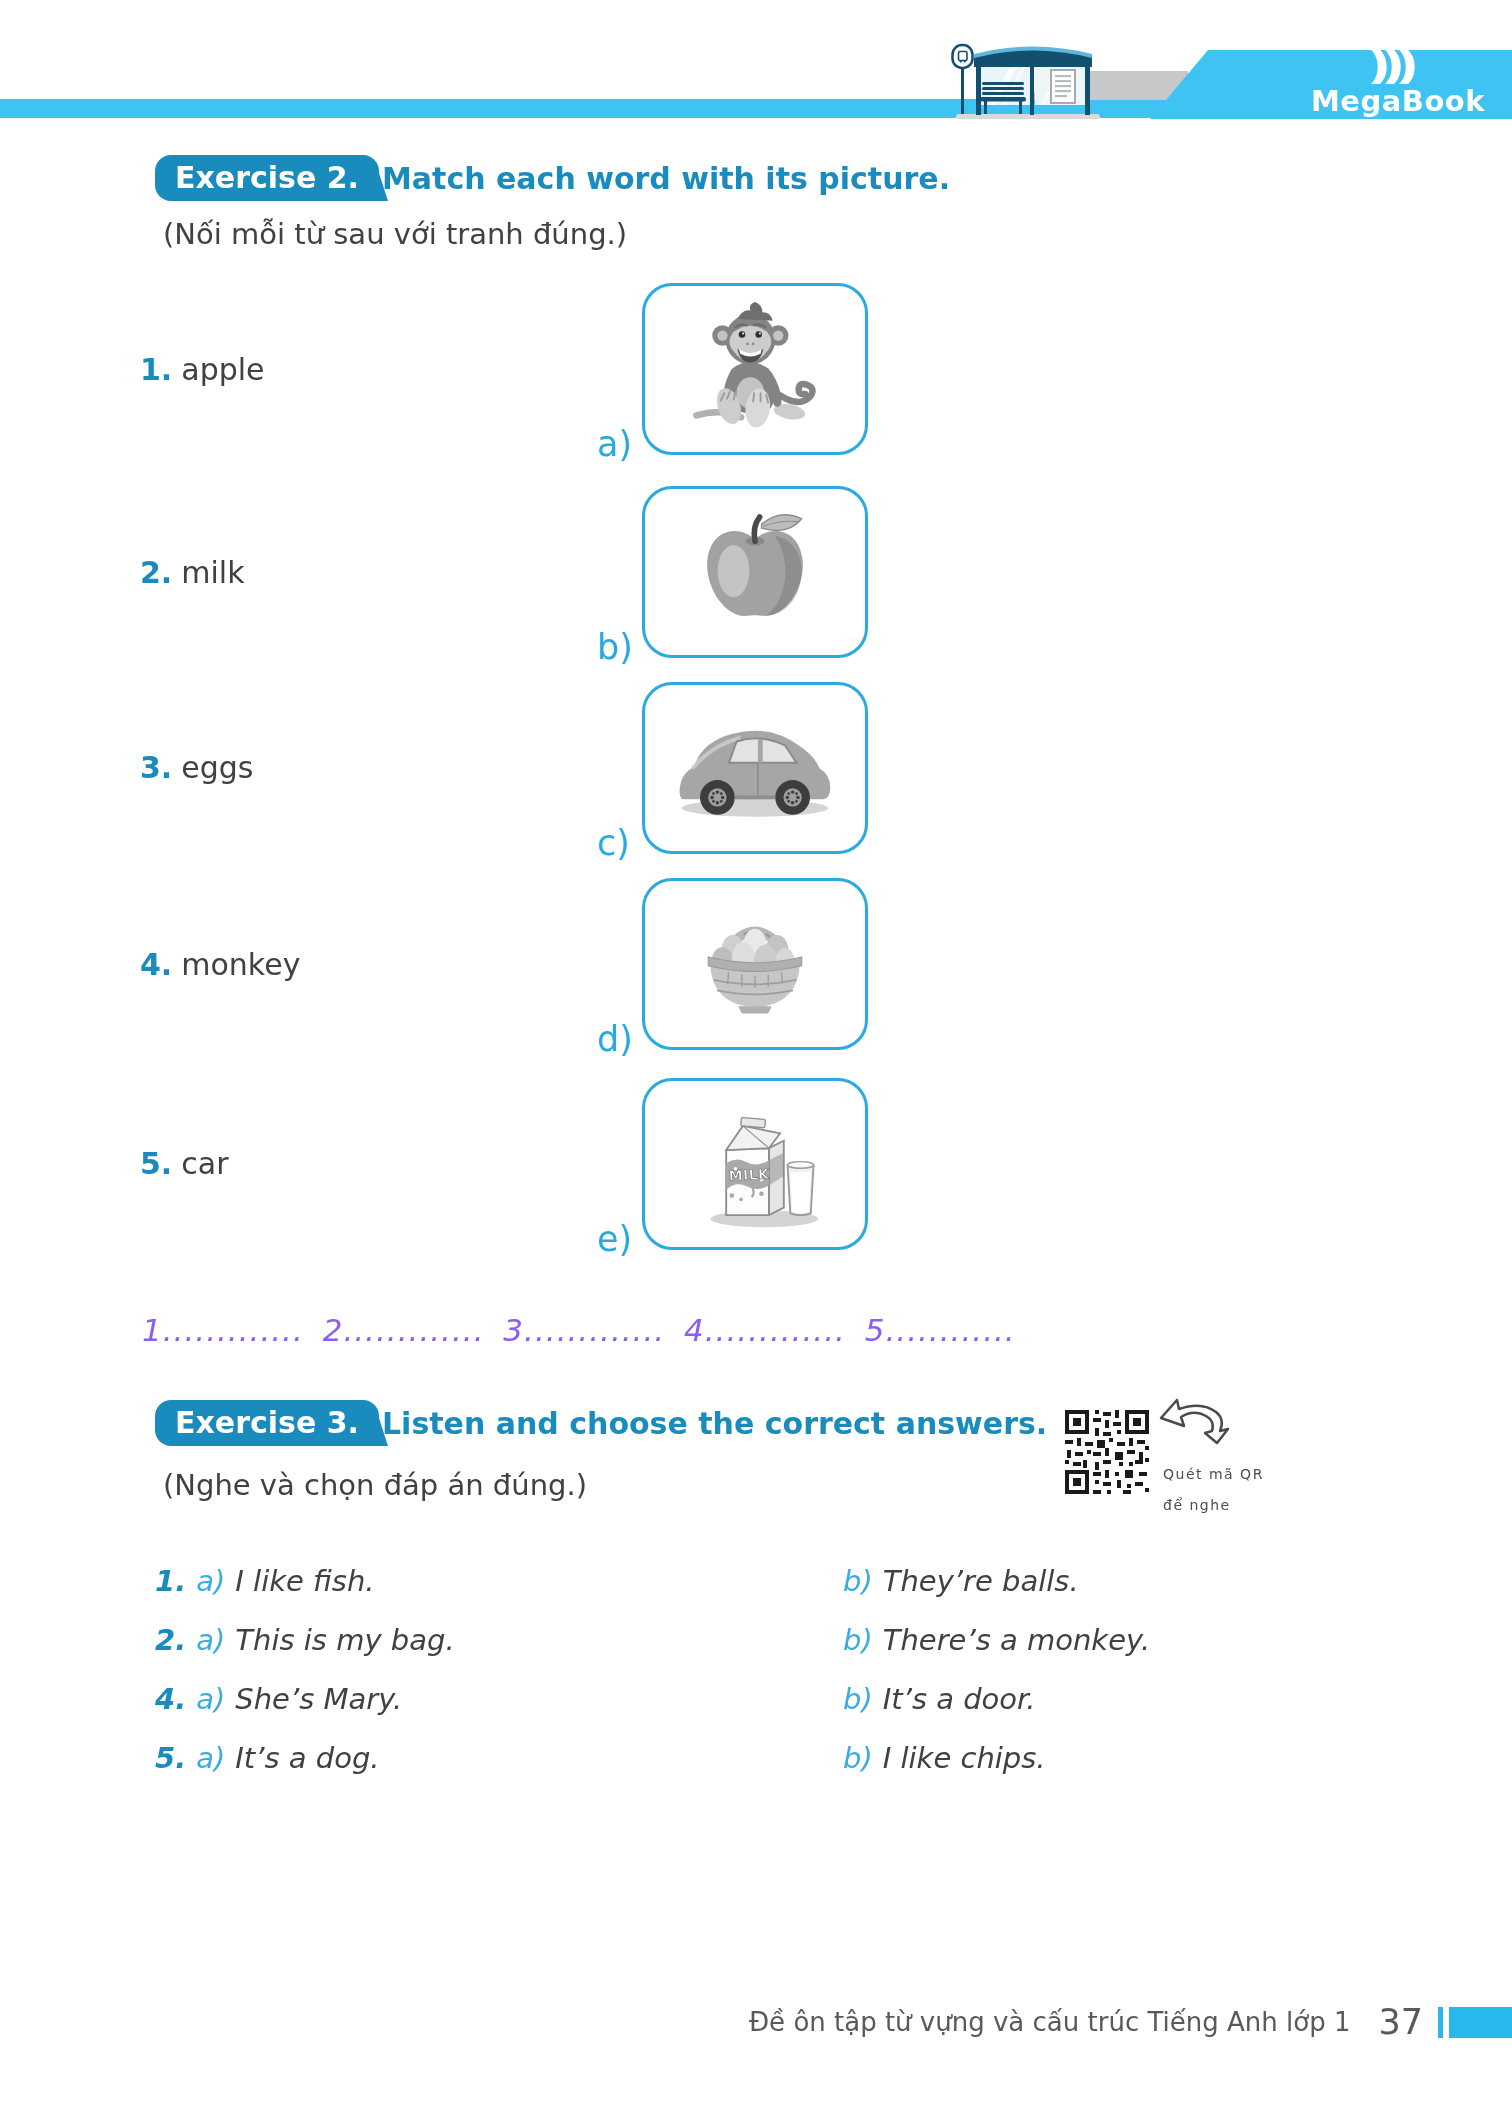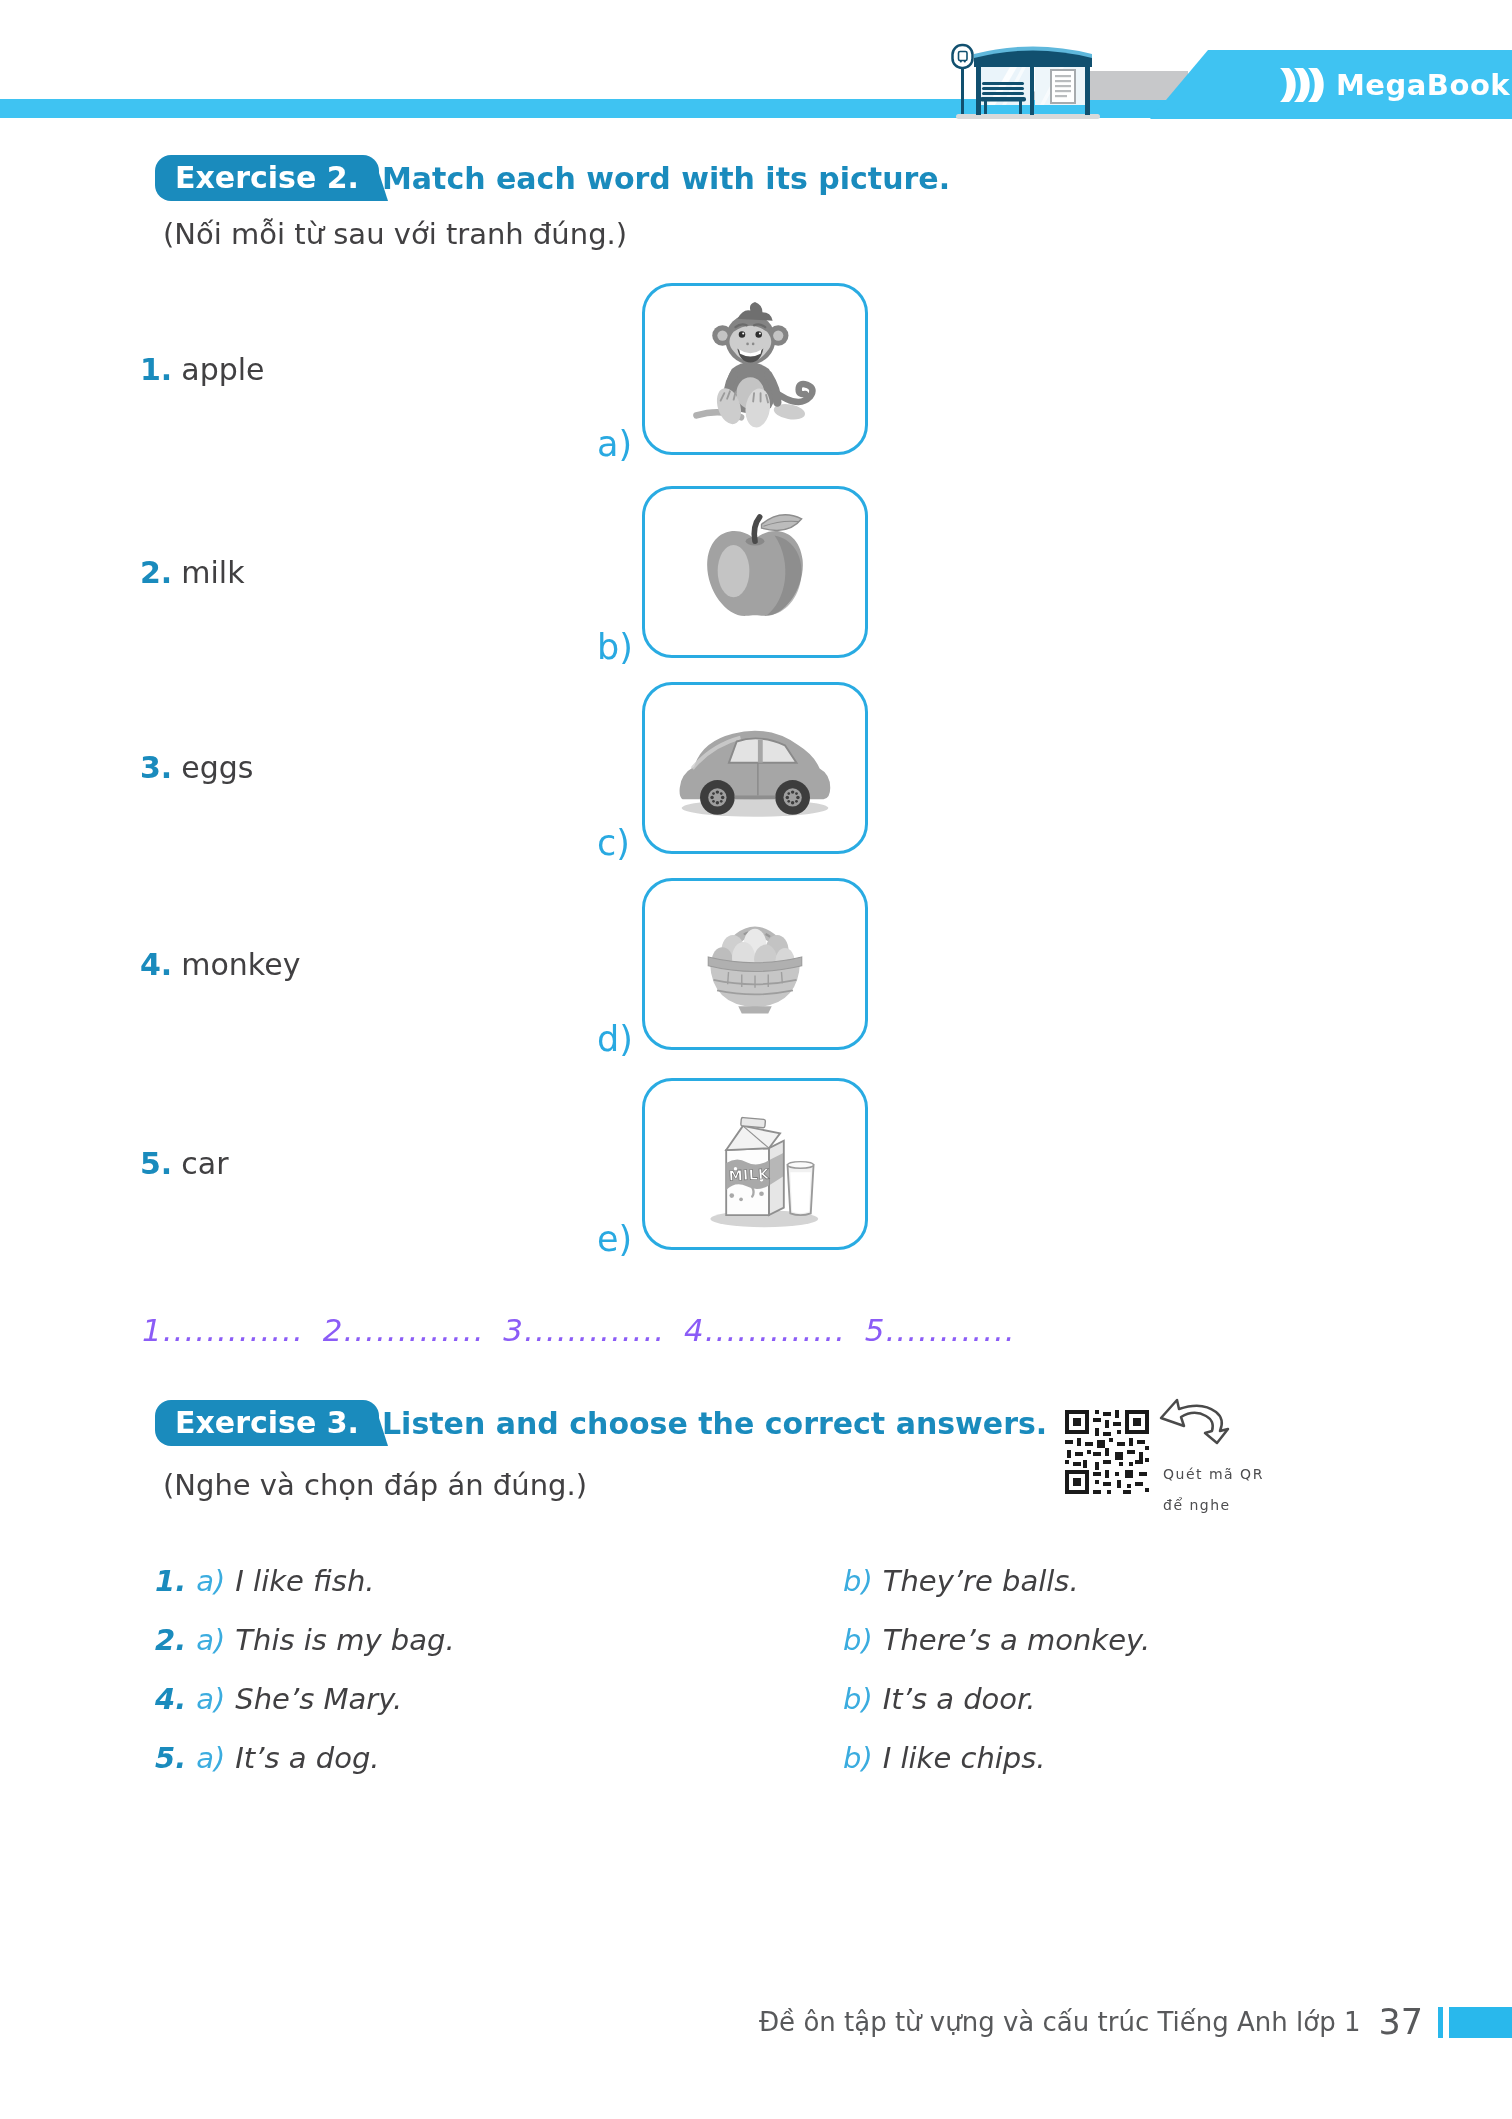--- a/index.html
+++ b/index.html
@@ -5,21 +5,21 @@
   * { margin:0; padding:0; box-sizing:border-box; }
   body { background:#ffffff; font-family:"DejaVu Sans","Liberation Sans",sans-serif; }
   .page { position:relative; width:1512px; height:2119px; background:#fff; overflow:hidden; margin:0 auto; }
 
   
   .cyan-band { position:absolute; left:0; top:99px; width:100%; height:19px; background:#3fc3f2; }
   .gray-slab { position:absolute; left:1028px; top:71px; width:160px; height:29px; background:#c7c8ca;
                clip-path:polygon(22px 0, 100% 0, 100% 100%, 0 100%); }
   .logo-slab { position:absolute; left:1150px; top:50px; width:362px; height:69px; background:#3fc3f2;
                clip-path:polygon(58px 0, 100% 0, 100% 100%, 0 100%);
-               display:flex; align-items:center; padding-left:128px; }
+               display:flex; align-items:center; padding-left:128px;flex-direction:column; }
   .logo-text { color:#fff; font-size:29px; font-weight:bold; letter-spacing:0.5px; margin-left:6px; }
   .busstop { position:absolute; left:948px; top:30px; }
 
   
   .ex-head { position:absolute; left:155px; display:flex; align-items:center; }
   .badge { position:relative; background:#1a8bbd; color:#fff; font-weight:bold; font-size:30px;
            height:46px; line-height:46px; padding:0 20px; border-radius:16px 16px 0 16px; }
   .badge::after { content:""; position:absolute; right:-9px; bottom:0; width:0; height:0;
                   border-left:9px solid #1a8bbd; border-top:28px solid transparent; }
   .ex-title { color:#1a8bbd; font-weight:bold; font-size:30px; margin-left:3px; }
@@ -42,21 +42,21 @@
   .arrow-wrap { position:absolute; left:1156px; top:1396px; }
   .q-list { position:absolute; left:155px; top:1551px; width:1290px; }
   .q-row { display:flex; height:59px; align-items:center; font-size:29px; color:#414042;font-style:italic; }
   .q-col-a { flex:0 0 688px; }
   .q-num { color:#1a8bbd; font-weight:bold; margin-right:10px; }
   .q-opt { color:#3bacdf; margin-right:10px; }
 
   
   .footer { position:absolute; right:0; top:2006px; height:32px; display:flex; align-items:center; }
   .footer-title { color:#58595b; font-size:26px; }
-  .footer-page { color:#58595b; font-size:35px; margin-left:18px; }
+  .footer-page { color:#58595b; font-size:35px; margin-left:28px; }
   .footer-bar-thin { width:5px; height:31px; background:#29b8ec; margin-left:15px; }
   .footer-bar-wide { width:63px; height:31px; background:#29b8ec; margin-left:6px; }
 </style>
 </head>
 <body>
 
 <div class="page">
 
   <div class="cyan-band"></div>
   <div class="gray-slab"></div>

